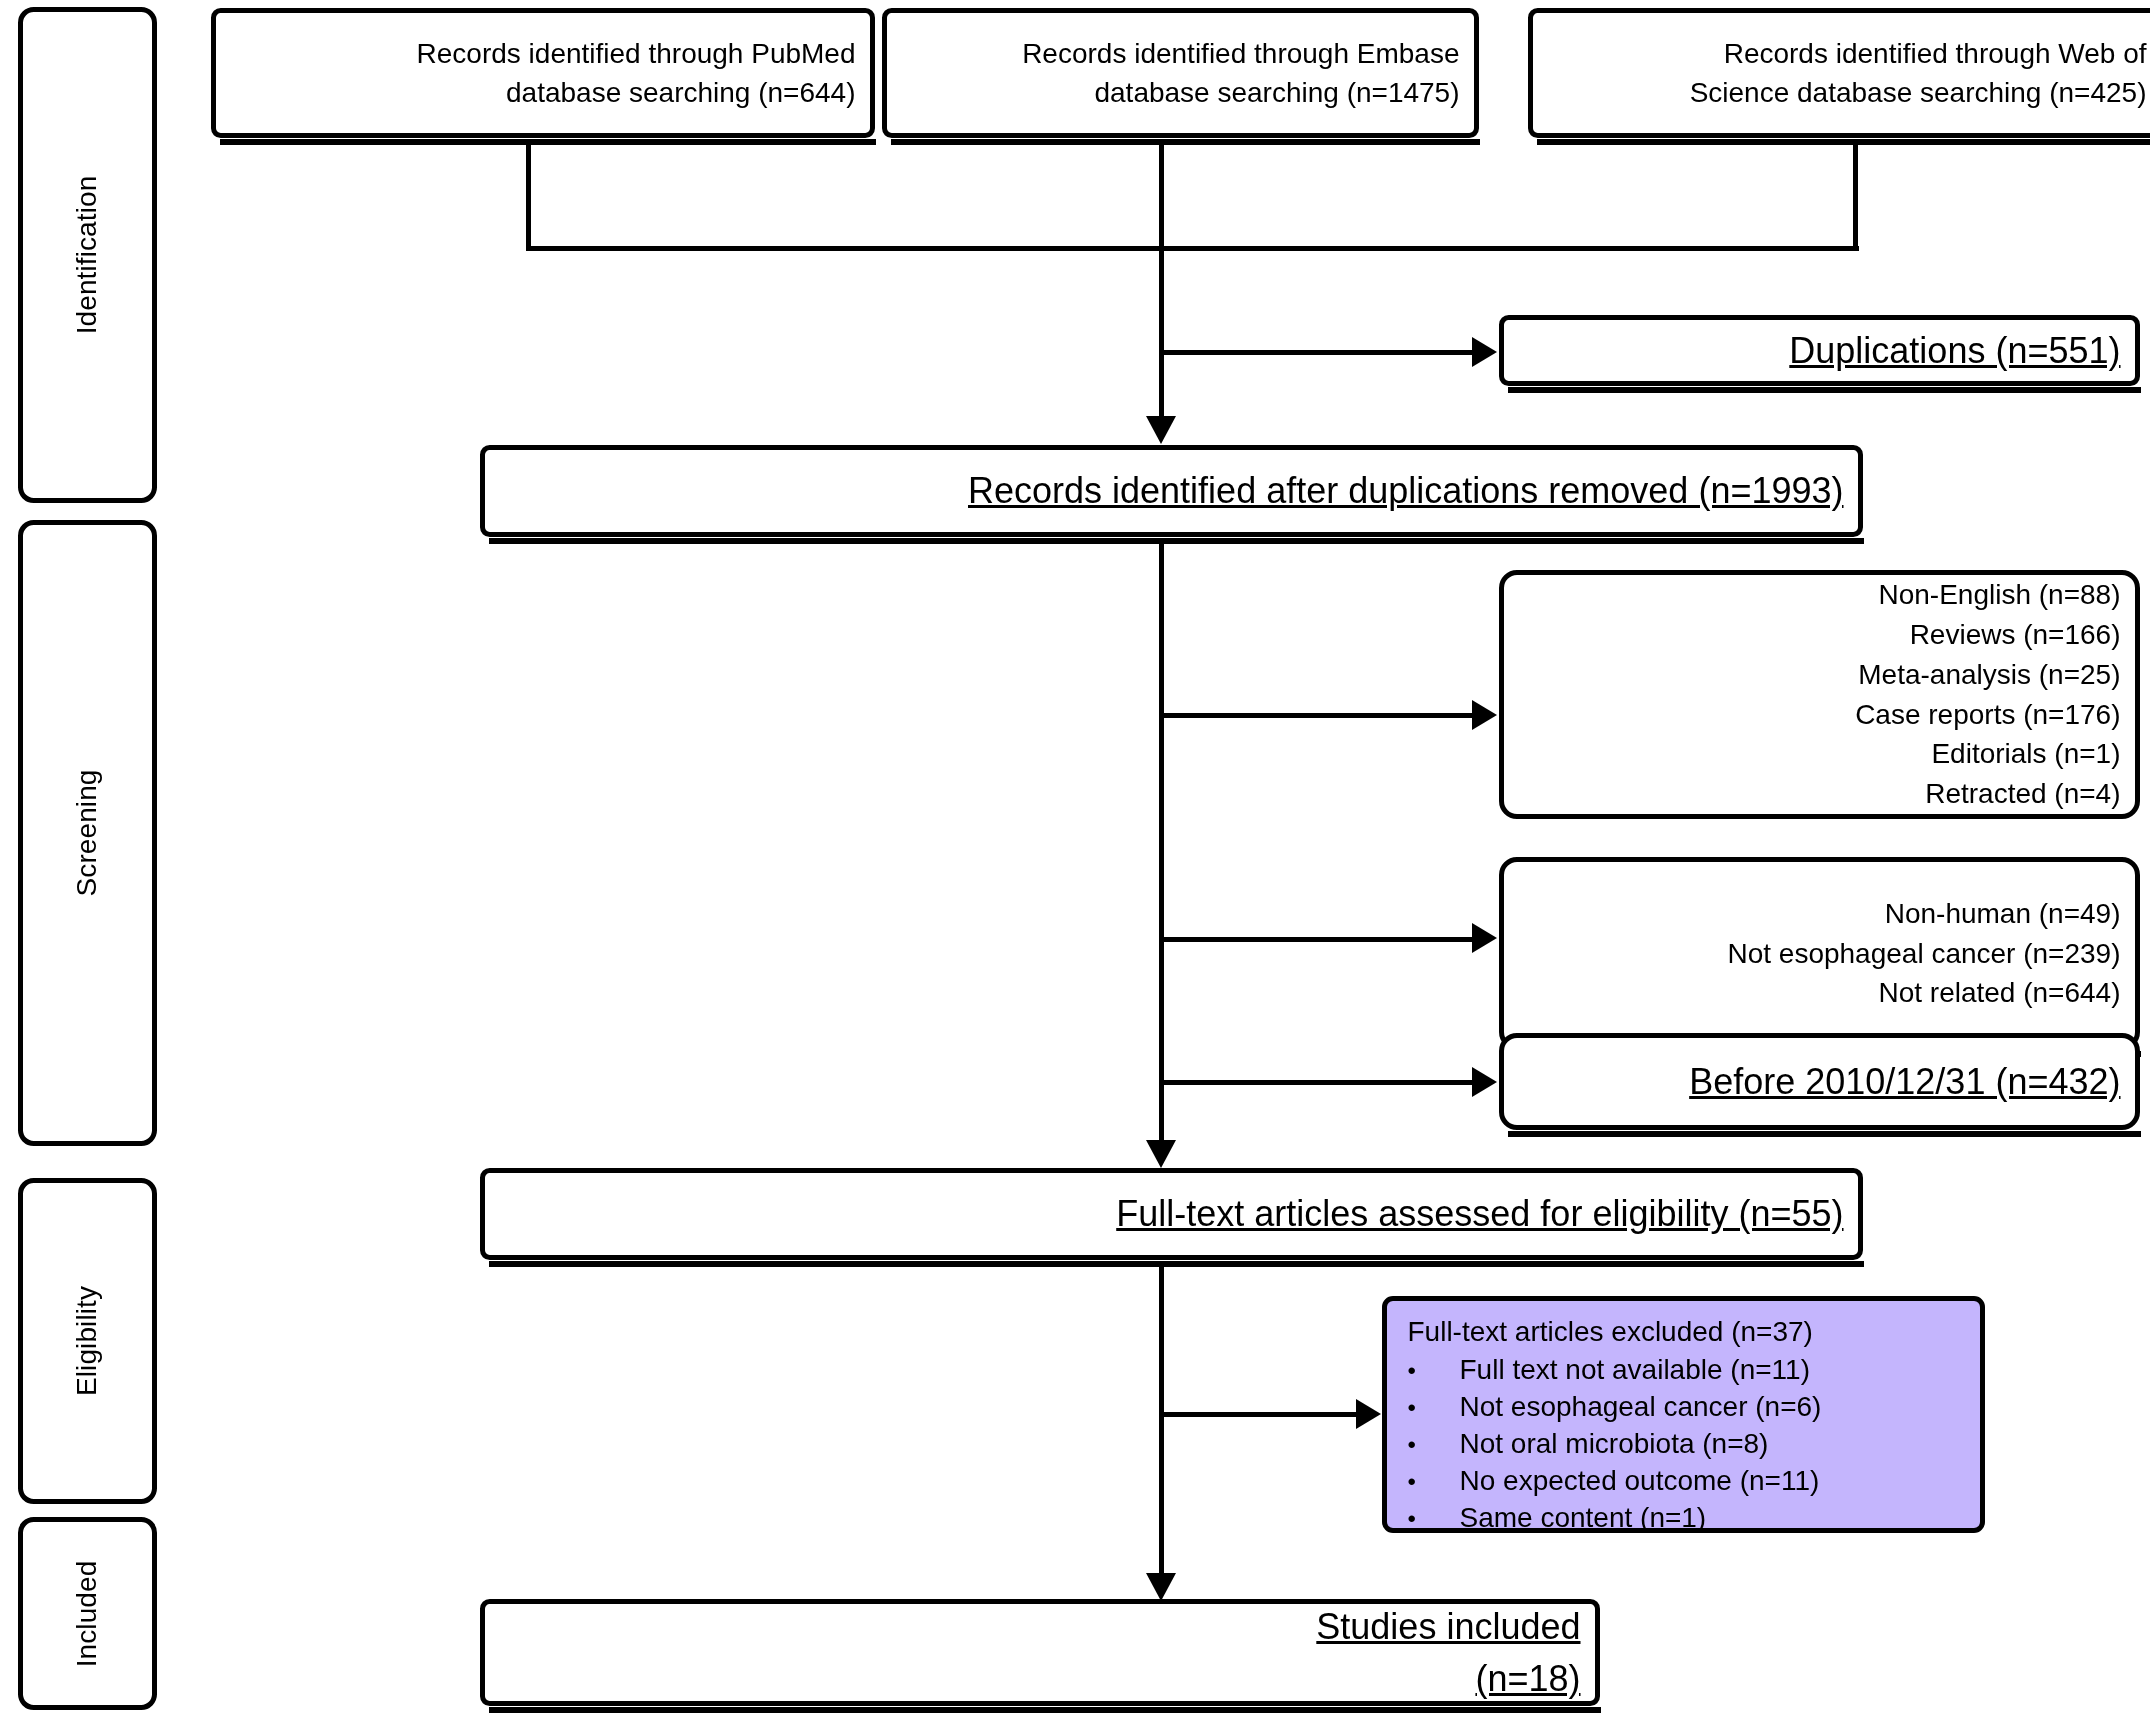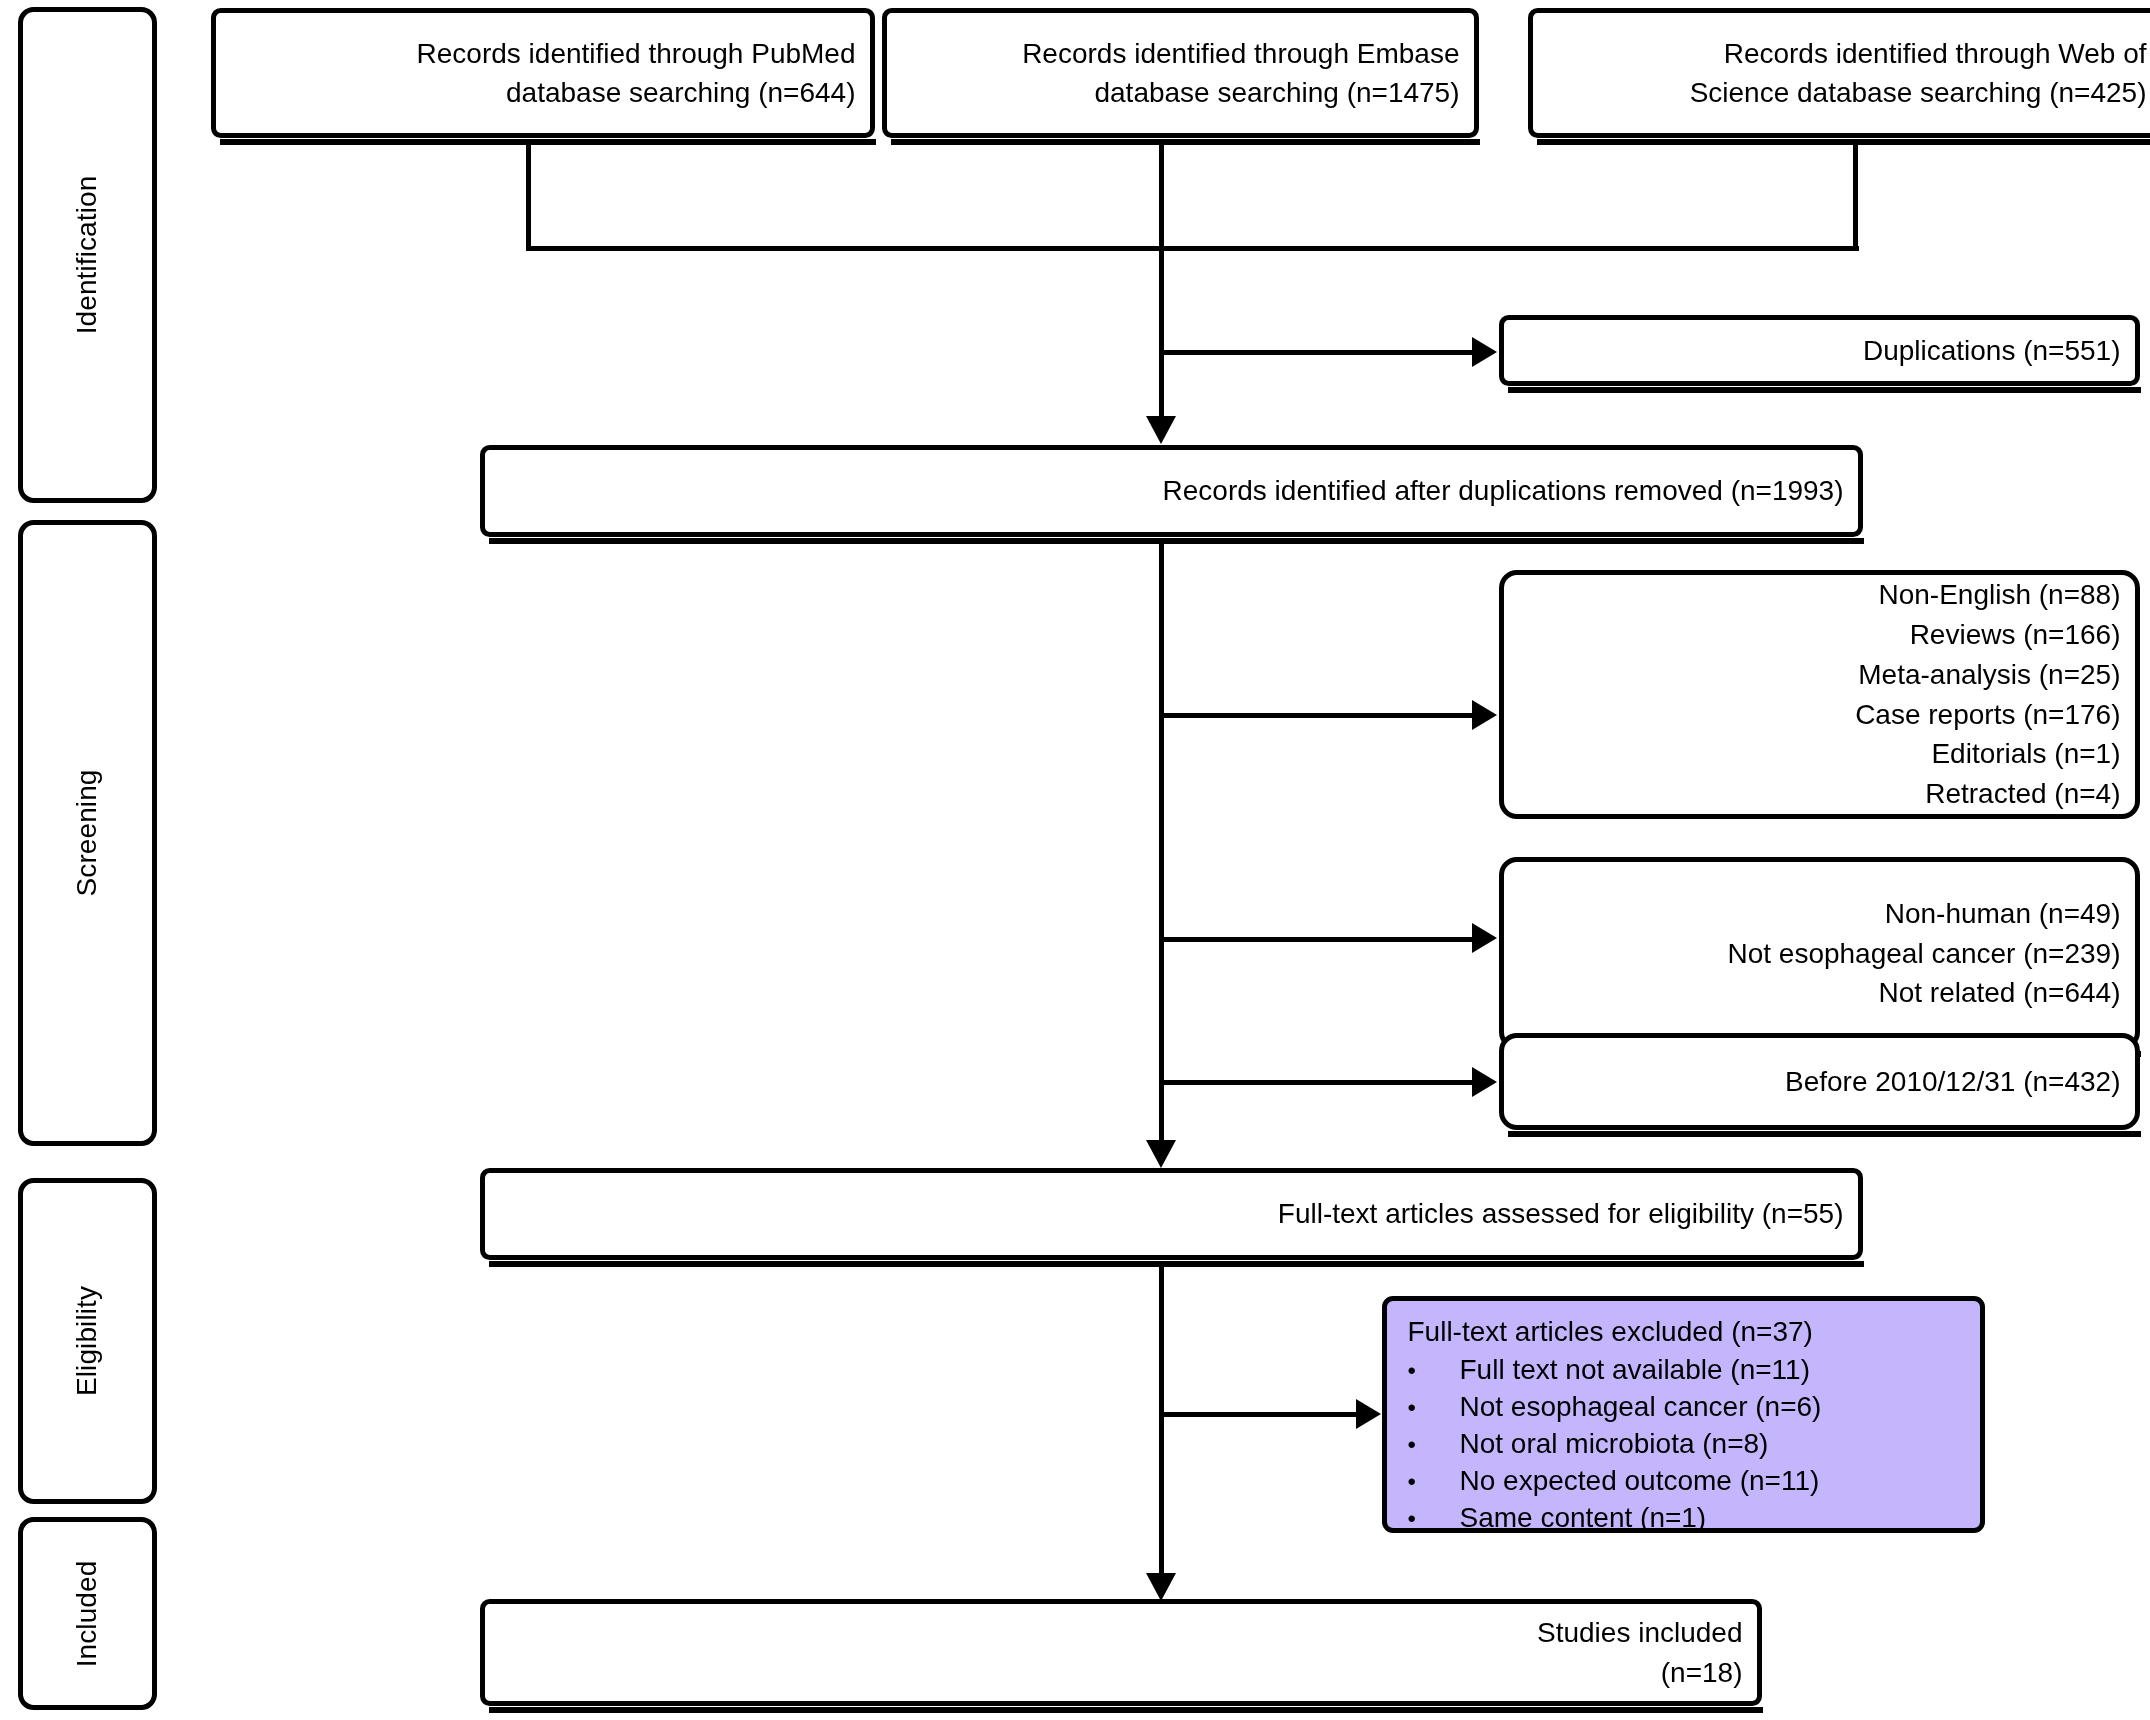--- a/index.html
+++ b/index.html
@@ -79,21 +79,21 @@
   .arrow-down {
     position: absolute;
     width: 0; height: 0;
     border-left: 15.7px solid transparent;
     border-right: 15.7px solid transparent;
     border-top: 28px solid #000;
   }
 
   
   .fs-top     { font-size: 28px; }
-  .fs-mid     { font-size: 28px; }
+  .fs-mid     { font-size: 36px; text-decoration: underline; }
   .fs-list    { font-size: 28px; }
 
   
   .listbox {
     position: absolute;
     box-sizing: border-box;
     border: 5.4px solid #000;
     border-radius: 11px;
     background: #c4b5fd;
     padding: 13.3px 15.7px 13.3px 20.5px;
@@ -246,21 +246,21 @@
         <span class="bullet">•</span>
         <span class="litext">No expected outcome (n=11)</span>
       </li>
       <li>
         <span class="bullet">•</span>
         <span class="litext">Same content (n=1)</span>
       </li>
     </ul>
   </div>
 
-  <div class="box slight shadowed fs-mid" style="left:480px; top:1599px; width:1282px; height:107px;">
+  <div class="box slight shadowed fs-mid" style="left:480px; top:1599px; width:1120px; height:107px;">
     <span class="txt stacked-lines">
       <span>Studies included</span>
       <span>(n=18)</span>
     </span>
   </div>
 
 </div>
 
 
 </body></html>

